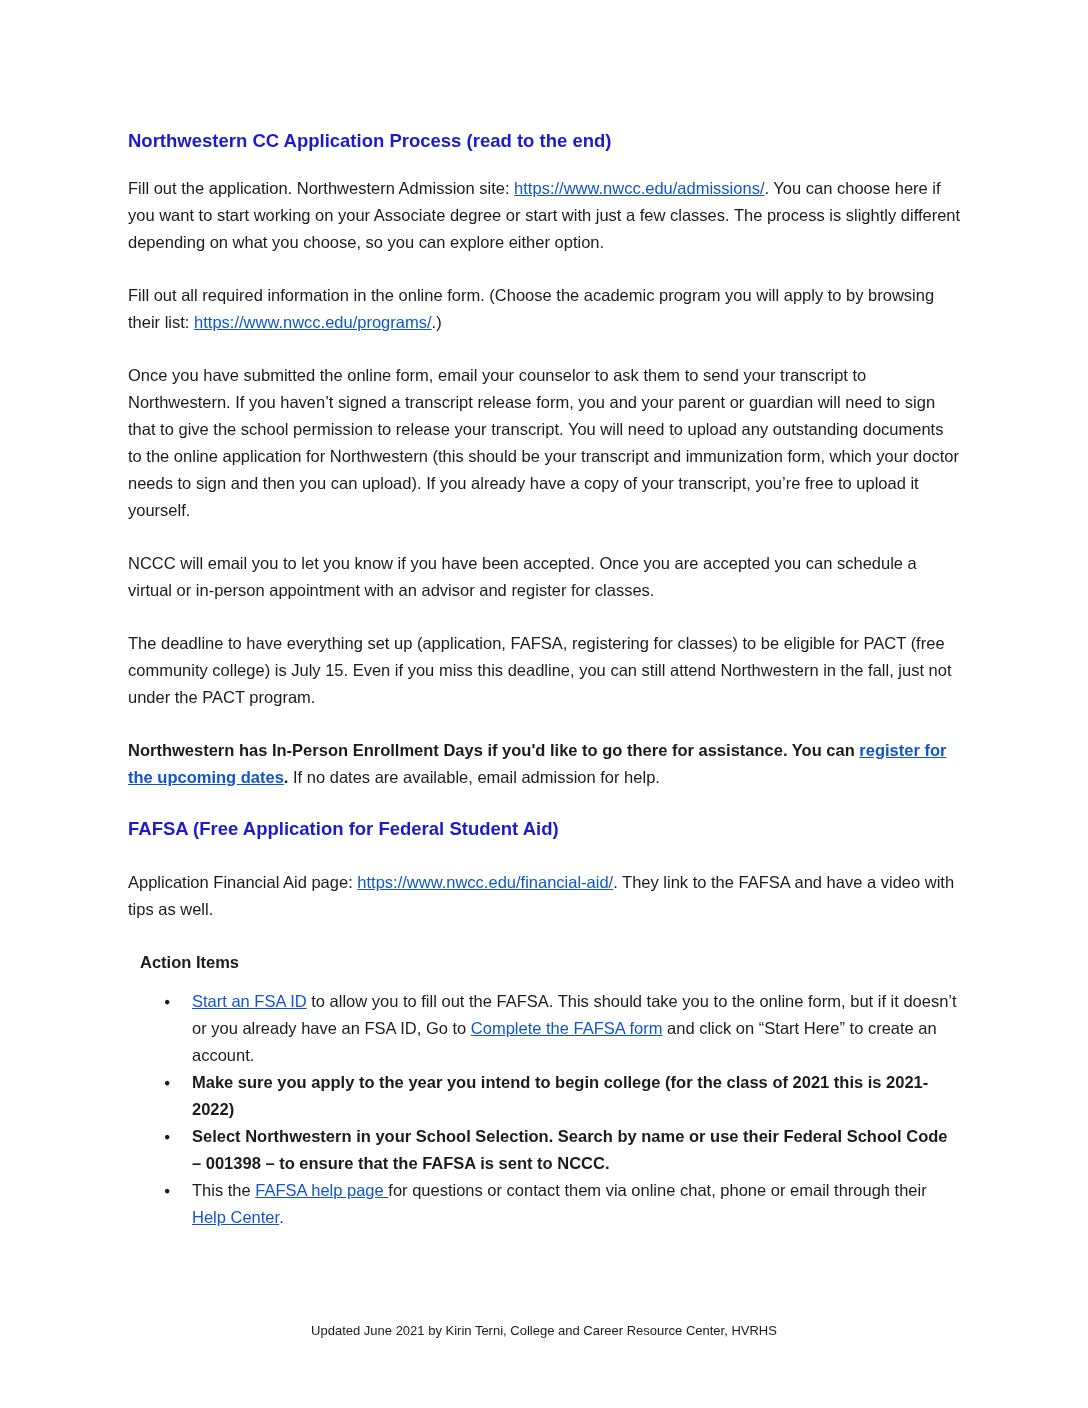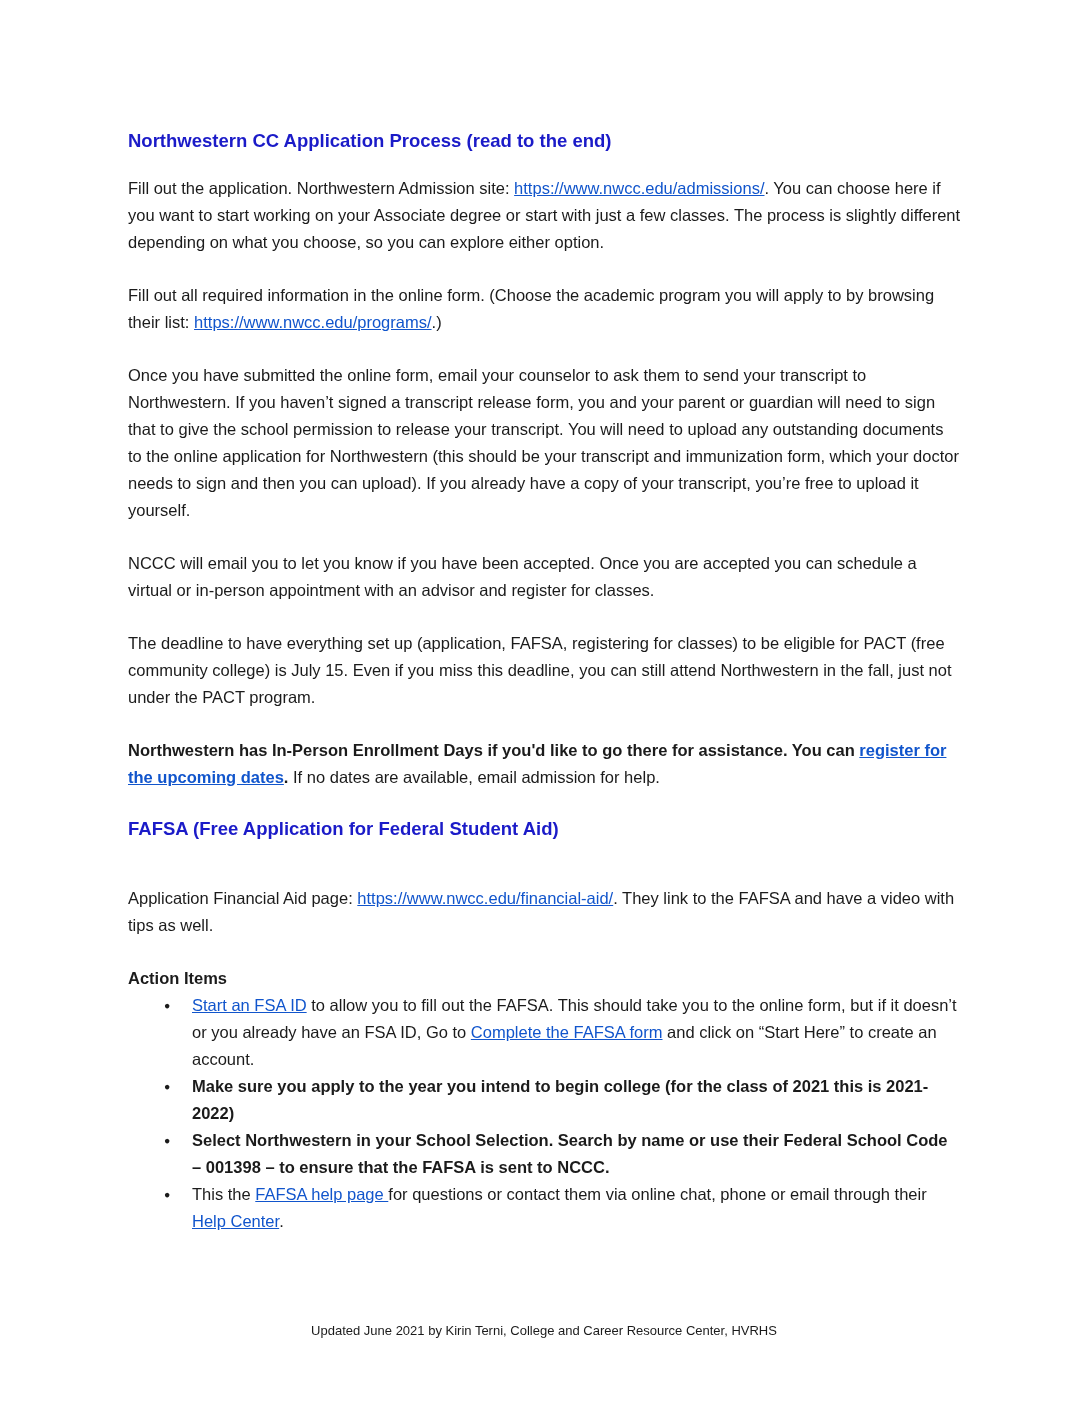--- a/index.html
+++ b/index.html
@@ -17,27 +17,27 @@
     color:var(--text-color);
     overflow:hidden;
   }
   .page{position:relative;width:1088px;height:1028px;background:var(--bg-color);}
   .content{position:absolute;left:128px;top:129px;width:833px;}
   .doc-heading{
     color:var(--heading-color);
     font-size:18.5px;line-height:24px;font-weight:bold;
     margin:0 0 22px 0;
   }
-  .doc-heading.fafsa{margin-top:18px;margin-bottom:44px;}
+  .doc-heading.fafsa{margin-top:18px;margin-bottom:28px;}
   .body-para{
     font-size:16.5px;line-height:27px;
     margin:0 0 26px 0;
   }
   .sub-heading{
-    font-size:16.5px;line-height:27px;font-weight:bold;margin:0;
+    font-size:16.5px;line-height:27px;font-weight:bold;margin:12px;
   }
   .s-plain{font-weight:normal;color:var(--text-color);text-align:right;}
   .s-bold{font-weight:bold;color:var(--text-color);}
   .s-link{color:var(--link-color);text-decoration:underline;cursor:pointer;}
   .s-bold_link{color:var(--link-color);text-decoration:underline;font-weight:bold;cursor:pointer;}
   ul.action-list{
     list-style:none;margin:0;padding:0;
     font-size:16.5px;line-height:27px;
   }
   ul.action-list li{position:relative;padding-left:64px;}

